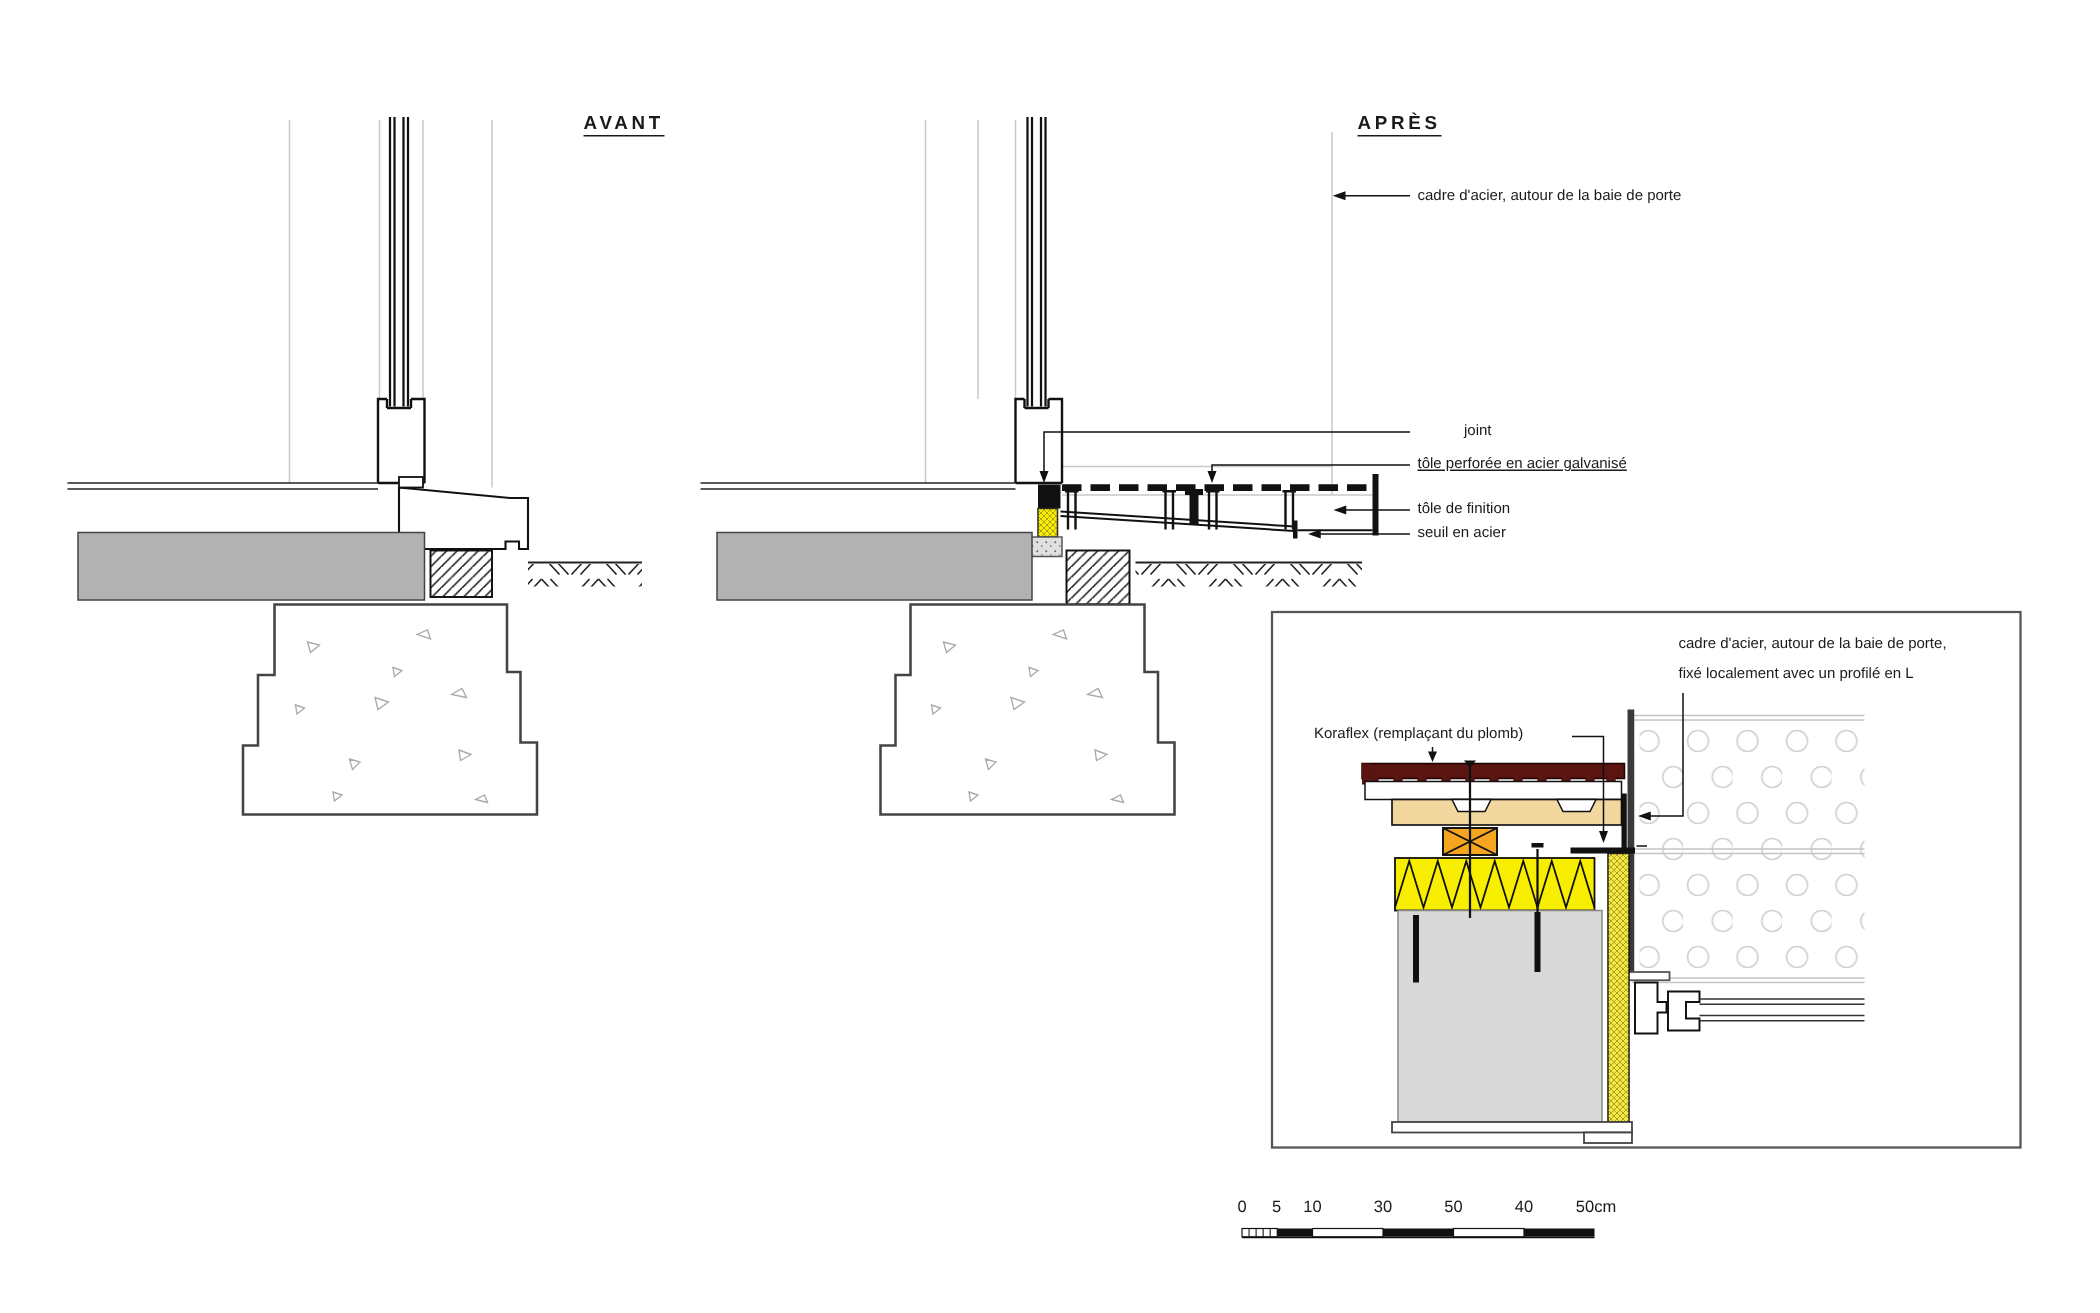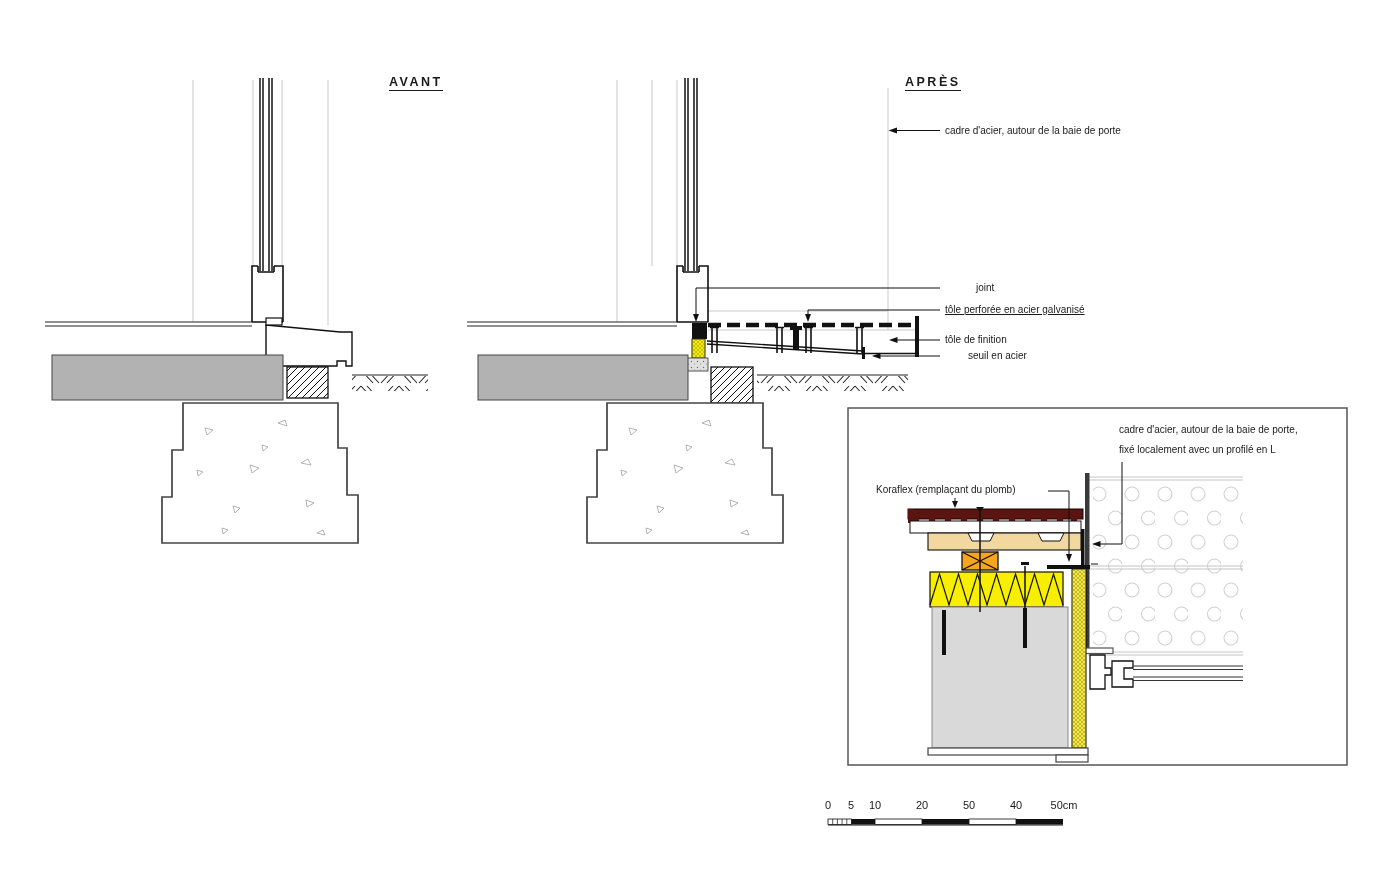--- a/index.html
+++ b/index.html
@@ -309,29 +309,29 @@
   </g>
 </svg>
 
 <div class="label title" style="left:389px;top:76px;">AVANT</div>
 <div class="label title" style="left:905px;top:76px;">APRÈS</div>
 
 <div class="label" style="left:945px;top:124px;">cadre d'acier, autour de la baie de porte</div>
 <div class="label" style="left:945px;top:281px;margin-left:31px;">joint</div>
 <div class="label" style="left:945px;top:303px;text-decoration:underline;">tôle perforée en acier galvanisé</div>
 <div class="label" style="left:945px;top:333px;">tôle de finition</div>
-<div class="label" style="left:968px;top:349px;text-align:right;">seuil en acier</div>
+<div class="label" style="left:945px;top:349px;text-align:right;">seuil en acier</div>
 
 <div class="label" style="left:1119px;top:423px;">cadre d'acier, autour de la baie de porte,</div>
 <div class="label" style="left:1119px;top:443px;">fixé localement avec un profilé en L</div>
 <div class="label" style="left:876px;top:483px;text-align:right;">Koraflex (remplaçant du plomb)</div>
 
 <div>
   <div class="label scale-num" style="left:828px;top:799px;">0</div>
   <div class="label scale-num" style="left:851px;top:799px;">5</div>
   <div class="label scale-num" style="left:875px;top:799px;">10</div>
-  <div class="label scale-num" style="left:922px;top:799px;">20</div>
+  <div class="label scale-num" style="left:922px;top:799px;">30</div>
   <div class="label scale-num" style="left:969px;top:799px;">50</div>
   <div class="label scale-num" style="left:1016px;top:799px;">40</div>
   <div class="label scale-num" style="left:1064px;top:799px;text-align:right;">50cm</div>
 </div>
 
 </div>
 
 </body></html>

